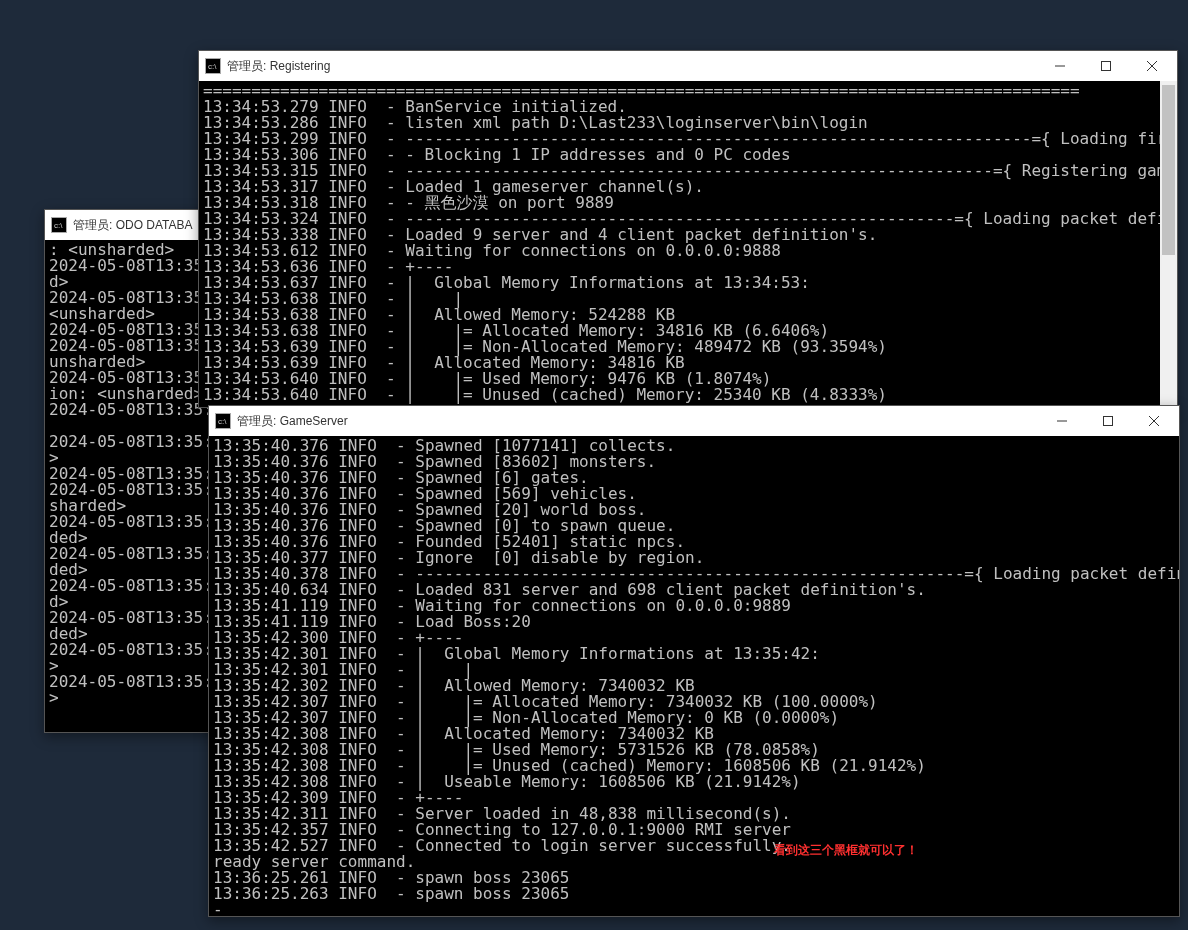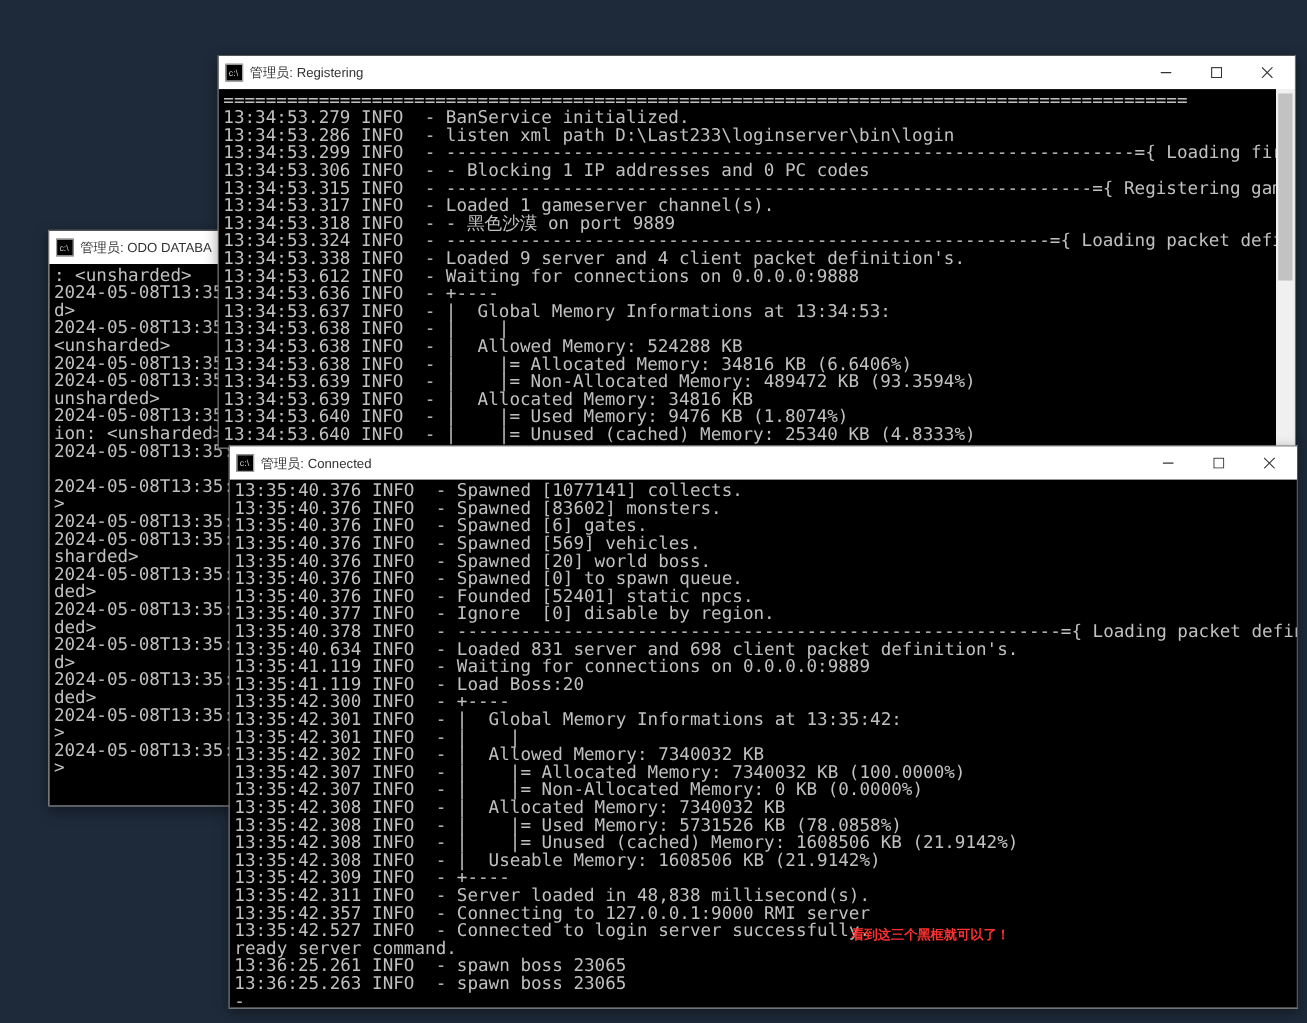--- a/index.html
+++ b/index.html
@@ -175,21 +175,21 @@
   </div>
 </div>
 
 <div class="window" style="left:208px; top:405px; width:972px; height:512px;">
   <div class="titlebar">
     <div class="ticon">
       <svg width="10" height="8" viewBox="0 0 10 8">
           <text x="0" y="7" font-size="8" fill="#ccc">c:\</text>
         </svg>
     </div>
-    <span class="title">管理员: Connected</span>
+    <span class="title">管理员: GameServer</span>
     <span class="spacer"></span>
     <div class="btn">
       <svg width="10" height="10" viewBox="0 0 10 10">
           <line x1="0" y1="5" x2="10" y2="5" stroke="#333" stroke-width="1"></line>
         </svg>
     </div>
     <div class="btn">
       <svg width="10" height="10" viewBox="0 0 10 10">
           <rect x="0.5" y="0.5" width="9" height="9" fill="none" stroke="#333" stroke-width="1"></rect>
         </svg>

